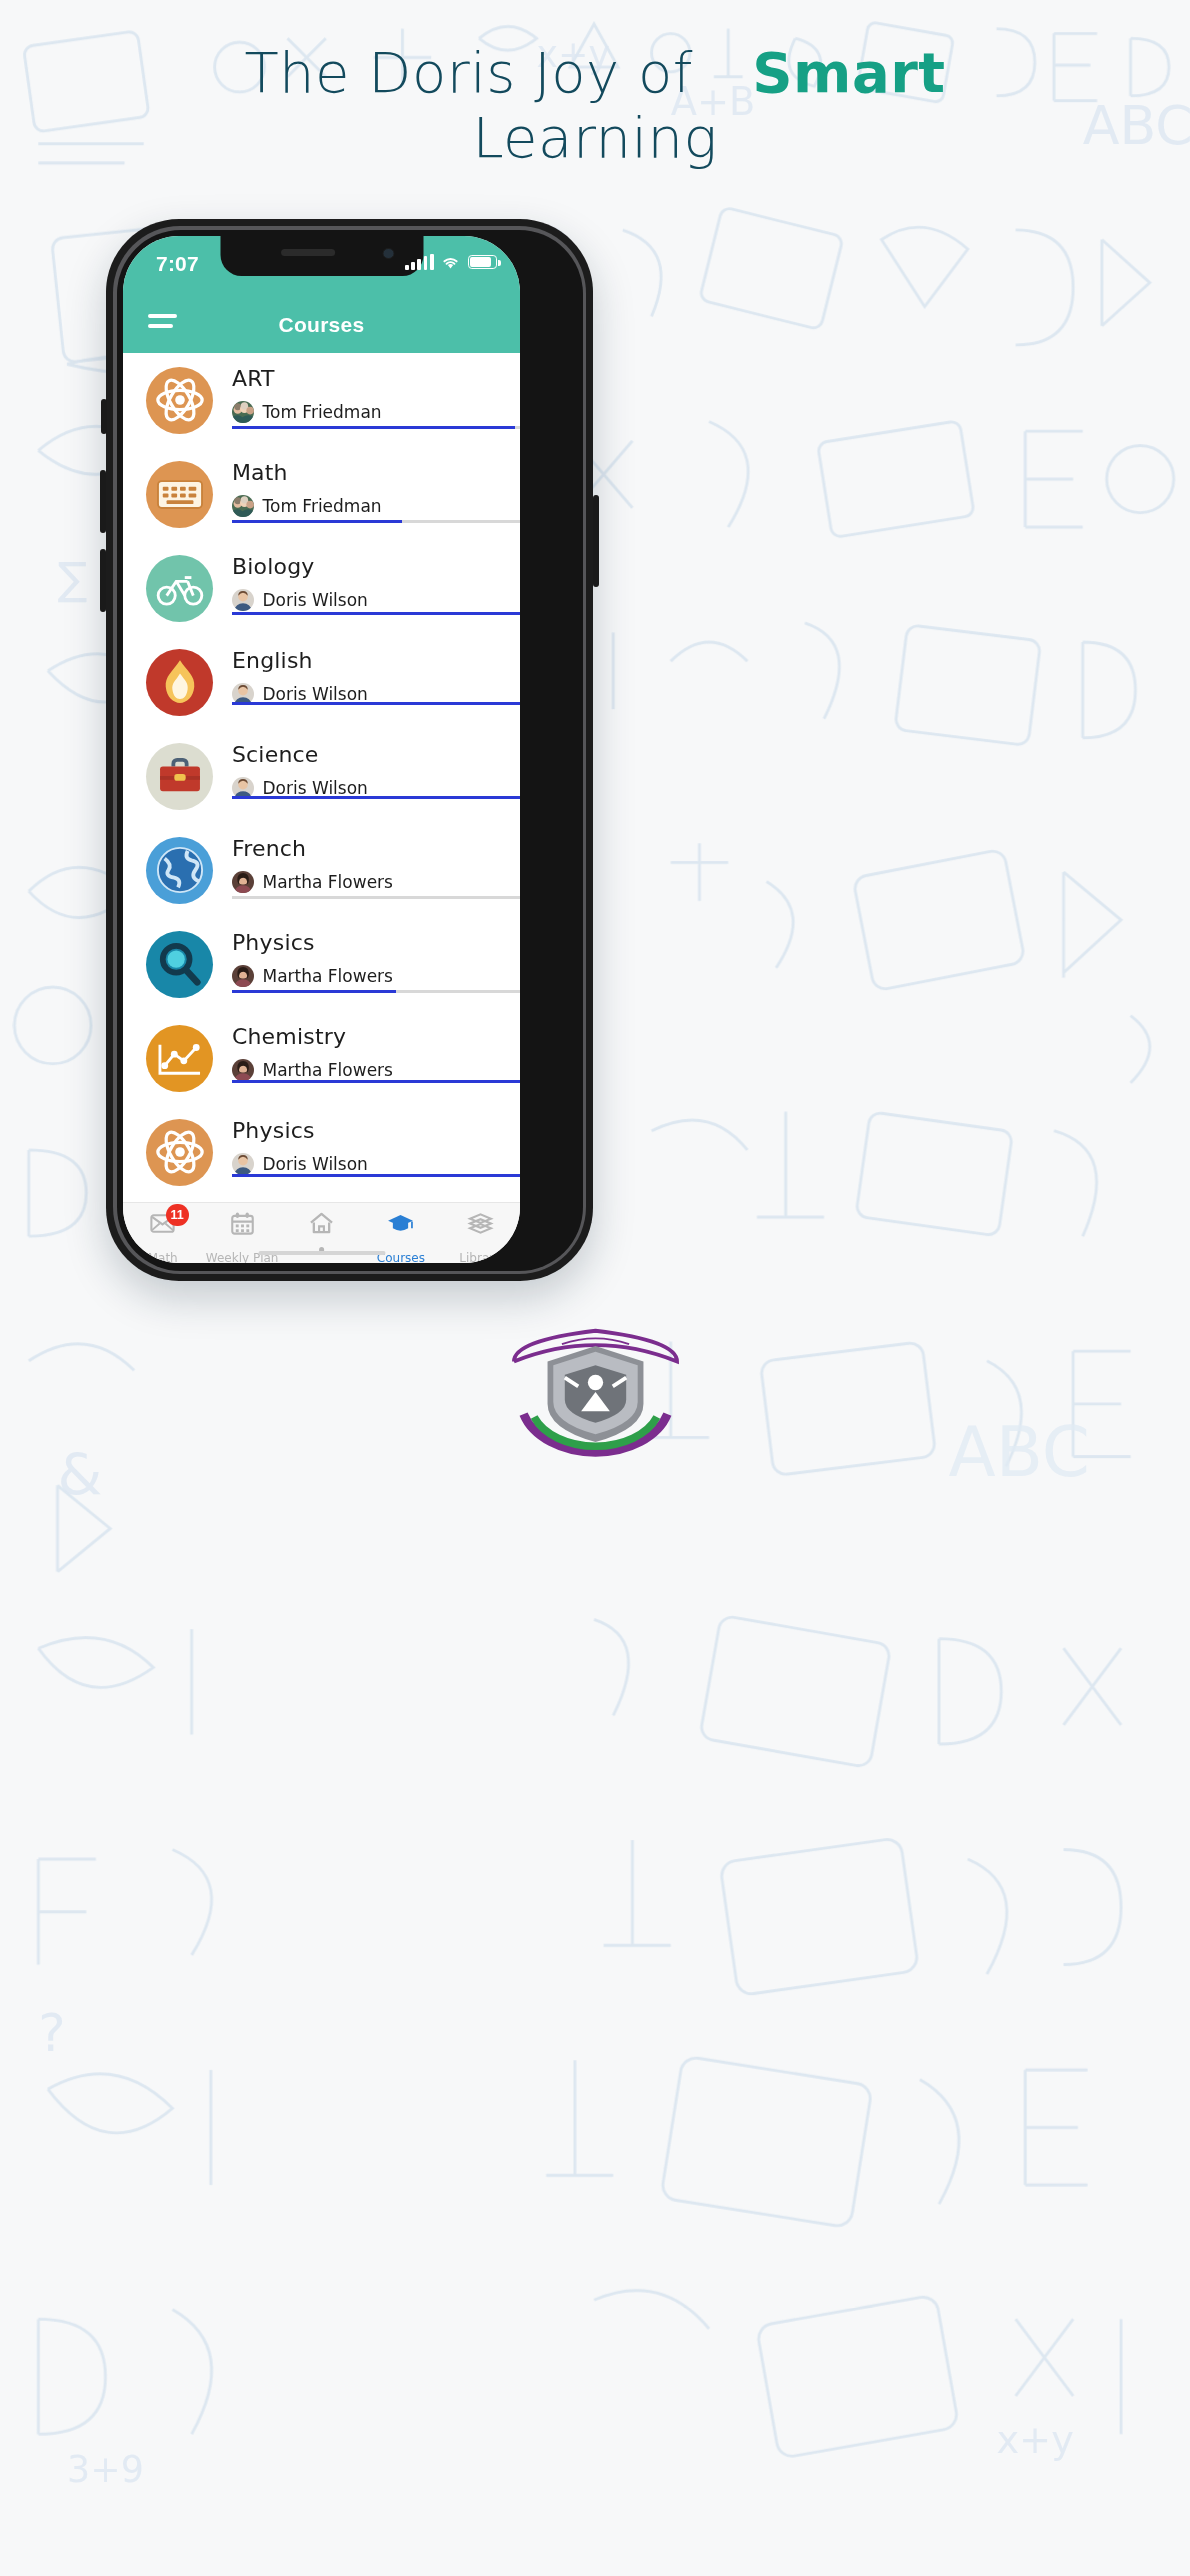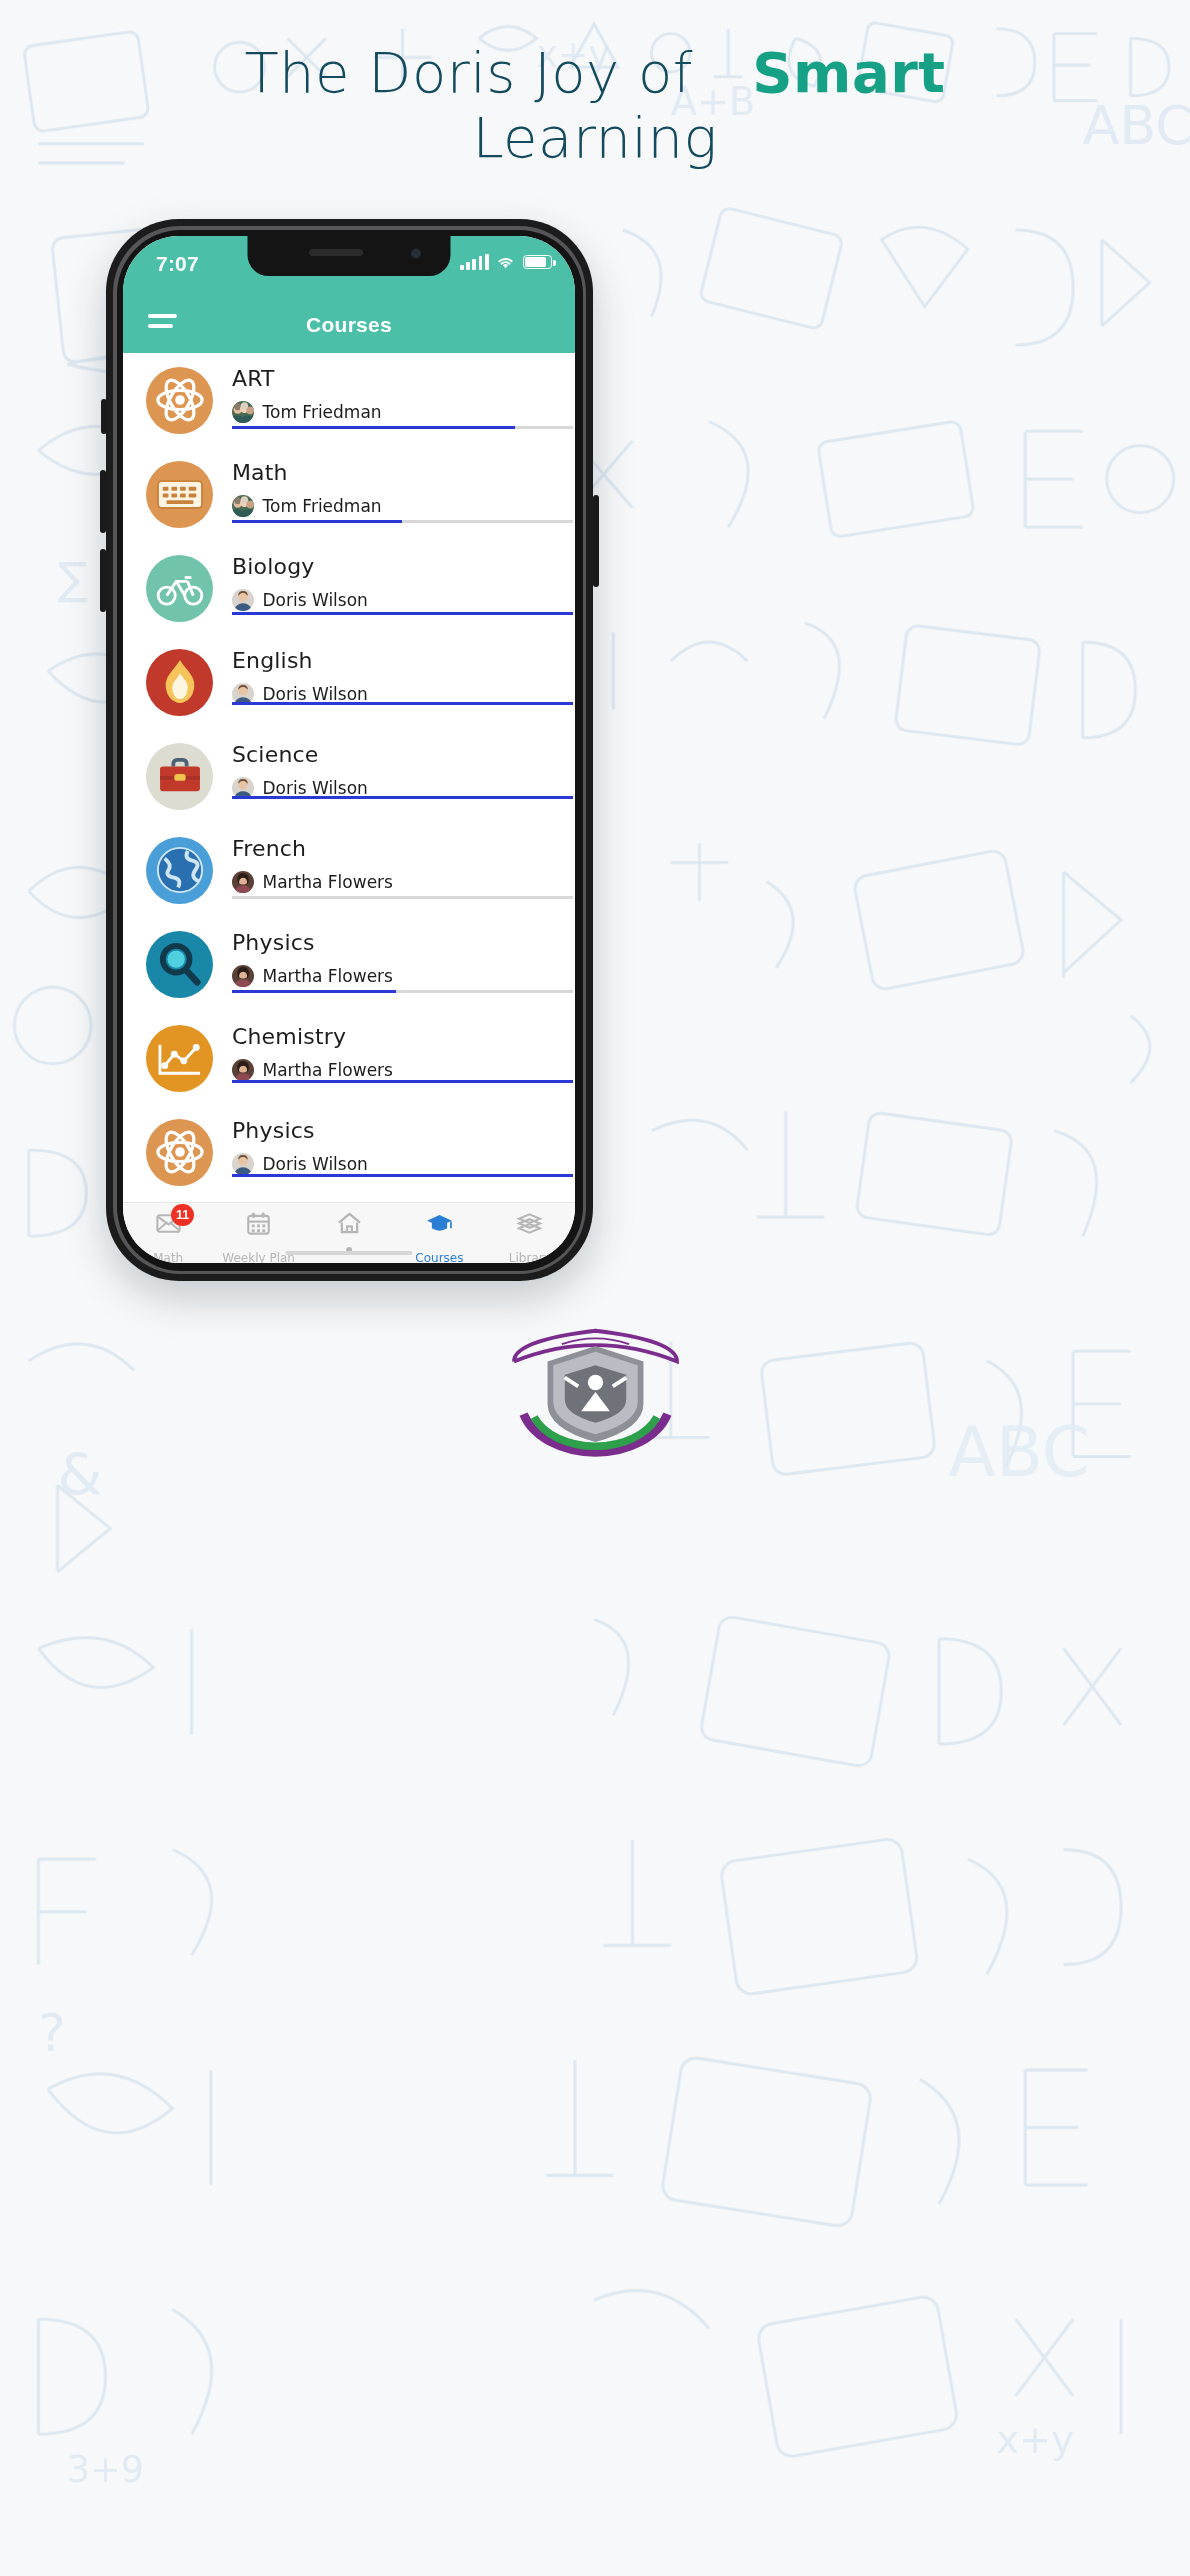--- a/index.html
+++ b/index.html
@@ -50,21 +50,21 @@
     background: #565659;
   }
   .phone-bezel {
     position: absolute; inset: 10.5px;
     border-radius: 64px;
     background: #141414;
   }
   .screen {
     position: absolute;
     left: 17px; top: 17px;
-    width: 452px; height: 1027px;
+    width: 397px; height: 1027px;
     border-radius: 56px;
     background: #ffffff;
     overflow: hidden;
   }
   
   .btn-side {
     position: absolute;
     background: #1a1a1a;
     border-radius: 2.9px;
   }

